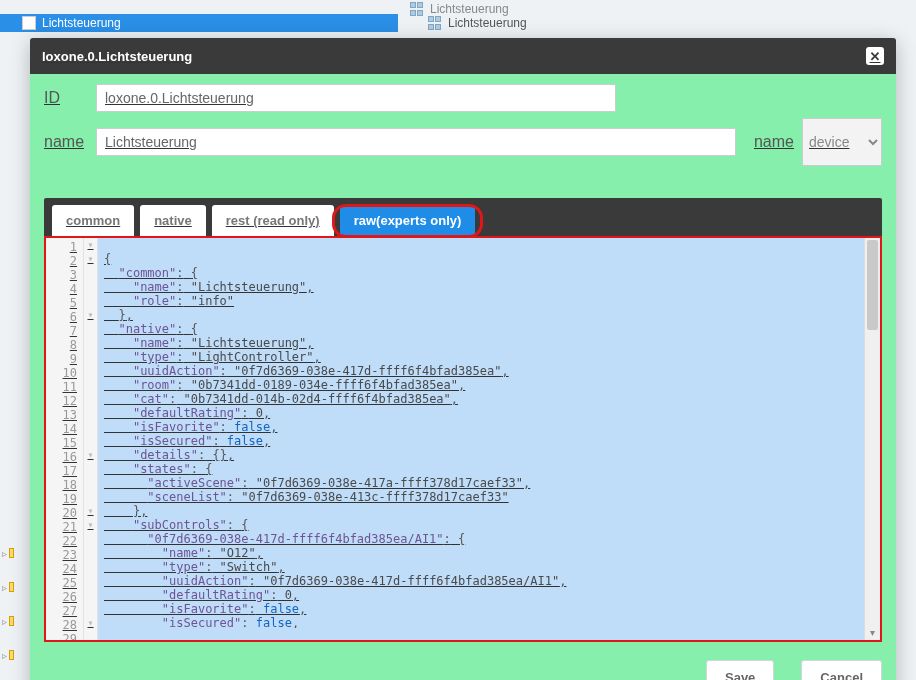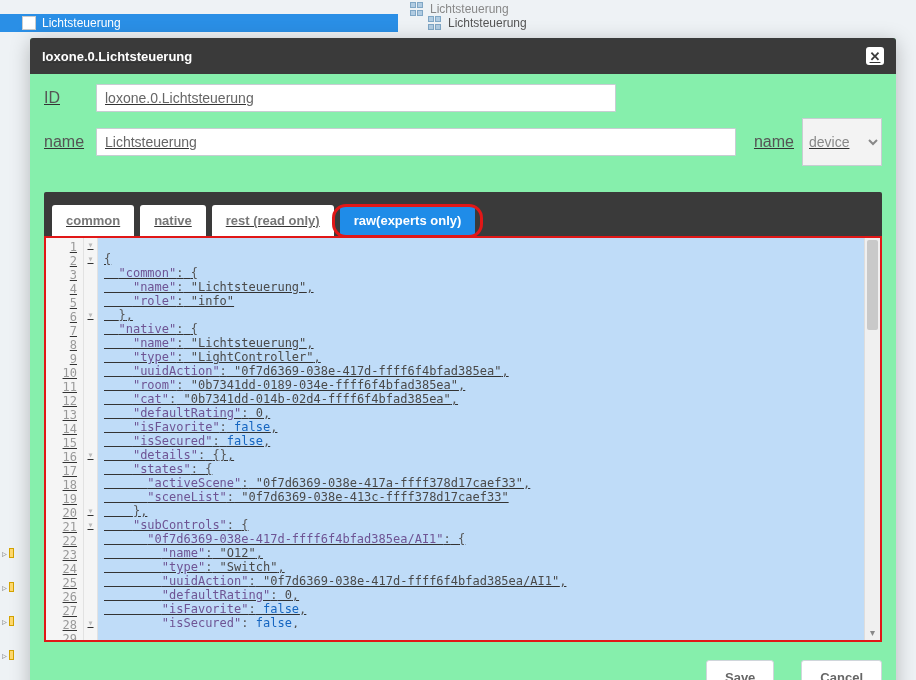--- a/index.html
+++ b/index.html
@@ -123,22 +123,22 @@
     border: 1px solid #c7cdd2;
     padding: 14px 2px;
     font-size: 14px;
     color: #888;
     background: #f3f3f3;
     width: 80px;
   }
   
   .tabs-wrap {
     background: #3a3a3a;
-    margin: 12px 14px 0;
-    padding: 13px 8px 0;
+    margin: 18px 14px 0;
+    padding: 7px 8px 0;
     display: flex;
     gap: 6px;
     border-radius: 2px 2px 0 0;
   }
   .tab {
     background: #fff;
     color: #777;
     font-weight: 700;
     font-size: 13px;
     padding: 8px 14px;

